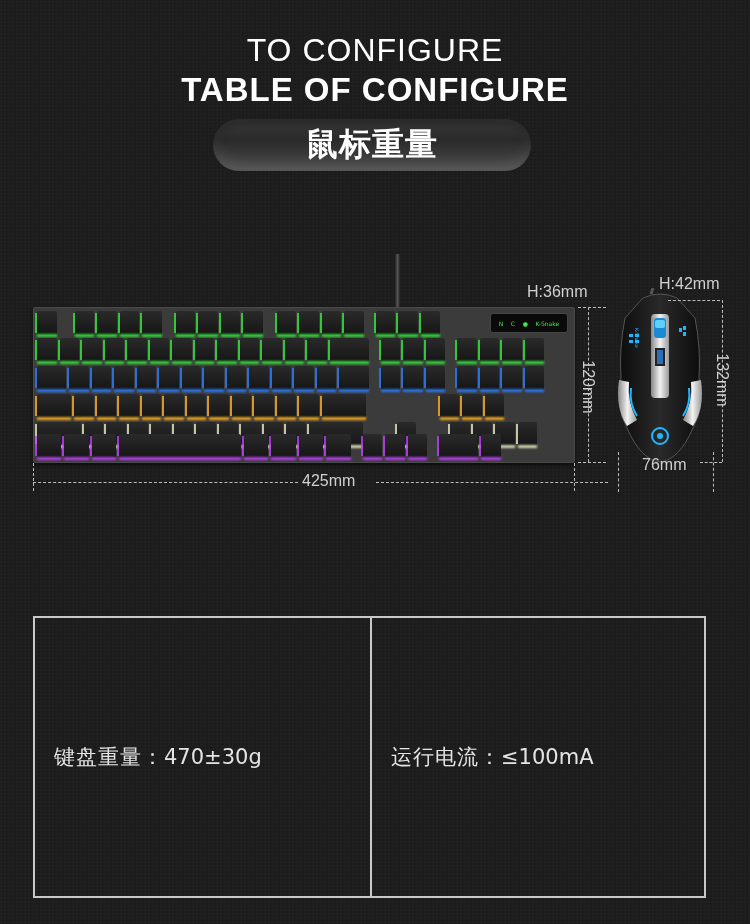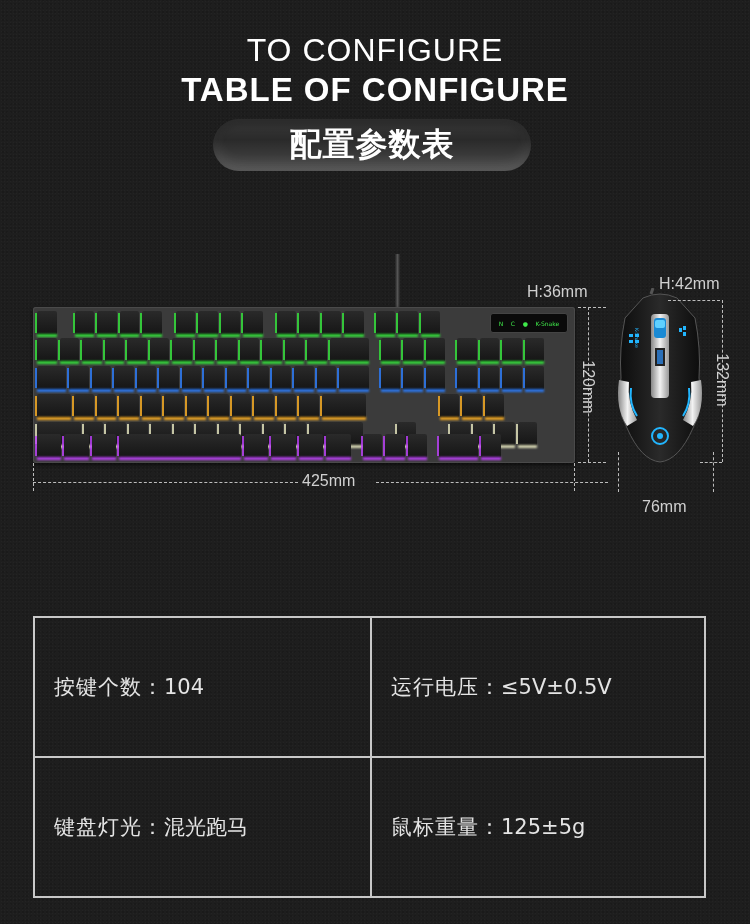--- a/index.html
+++ b/index.html
@@ -94,21 +94,21 @@
   }
   .spec-table td.c1 { width: 337px; }
   .spec-table td .lbl { letter-spacing: 1px; }
 </style>
 </head>
 <body>
 
 <div class="abs title1">TO CONFIGURE</div>
 <div class="abs title2">TABLE OF CONFIGURE</div>
 <div class="abs pill">
-  <span>配置参数表</span>
+  <span>鼠标重量</span>
 </div>
 
 <div class="abs cable"></div>
 <div class="abs keyboard" id="kb">
     <div class="krow" style="top: 4px;">
       <div class="key" style="width: 19.5px; --glow: #33e83a;"></div>
       <div style="width: 12px; flex: 0 0 auto;"></div>
       <div class="key" style="width: 19.5px; --glow: #33e83a;"></div>
       <div class="key" style="width: 19.5px; --glow: #33e83a;"></div>
       <div class="key" style="width: 19.5px; --glow: #33e83a;"></div>
@@ -293,26 +293,22 @@
   <circle cx="47" cy="148" r="3" fill="#22b6ff"></circle>
 </svg>
 
 <div class="abs dash-h" style="left:668px; top:300px; width:52px;"></div>
 <div class="abs dash-h" style="left:700px; top:462px; width:22px;"></div>
 <div class="abs dash-v" style="left:722px; top:300px; height:162px;"></div>
 <div class="abs dash-v" style="left:618px; top:452px; height:40px;"></div>
 <div class="abs dash-v" style="left:713px; top:452px; height:40px;"></div>
 <div class="abs dim-label" style="left:659px; top:275px;">H:42mm</div>
 <div class="abs dim-label vert" style="left:694px; top:371px; width:56px; text-align:center;">132mm</div>
-<div class="abs dim-label" style="left:642px; top:498px;">76mm</div>
+<div class="abs dim-label" style="left:642px; top:456px;">76mm</div>
 
 <table class="abs spec-table">
   <tbody>
     <tr>
-      <td class="c1"><span class="lbl">按键个数：</span><span>104</span></td>
-      <td><span class="lbl">运行电压：</span><span>≤5V±0.5V</span></td>
-    </tr>
-    <tr>
-      <td class="c1"><span class="lbl">键盘灯光：</span><span>混光跑马</span></td>
-      <td><span class="lbl">鼠标重量：</span><span>125±5g</span></td>
+      <td class="c1"><span class="lbl">键盘重量：</span><span>470±30g</span></td>
+      <td><span class="lbl">运行电流：</span><span>≤100mA</span></td>
     </tr>
   </tbody>
 </table>
 
 </body></html>

